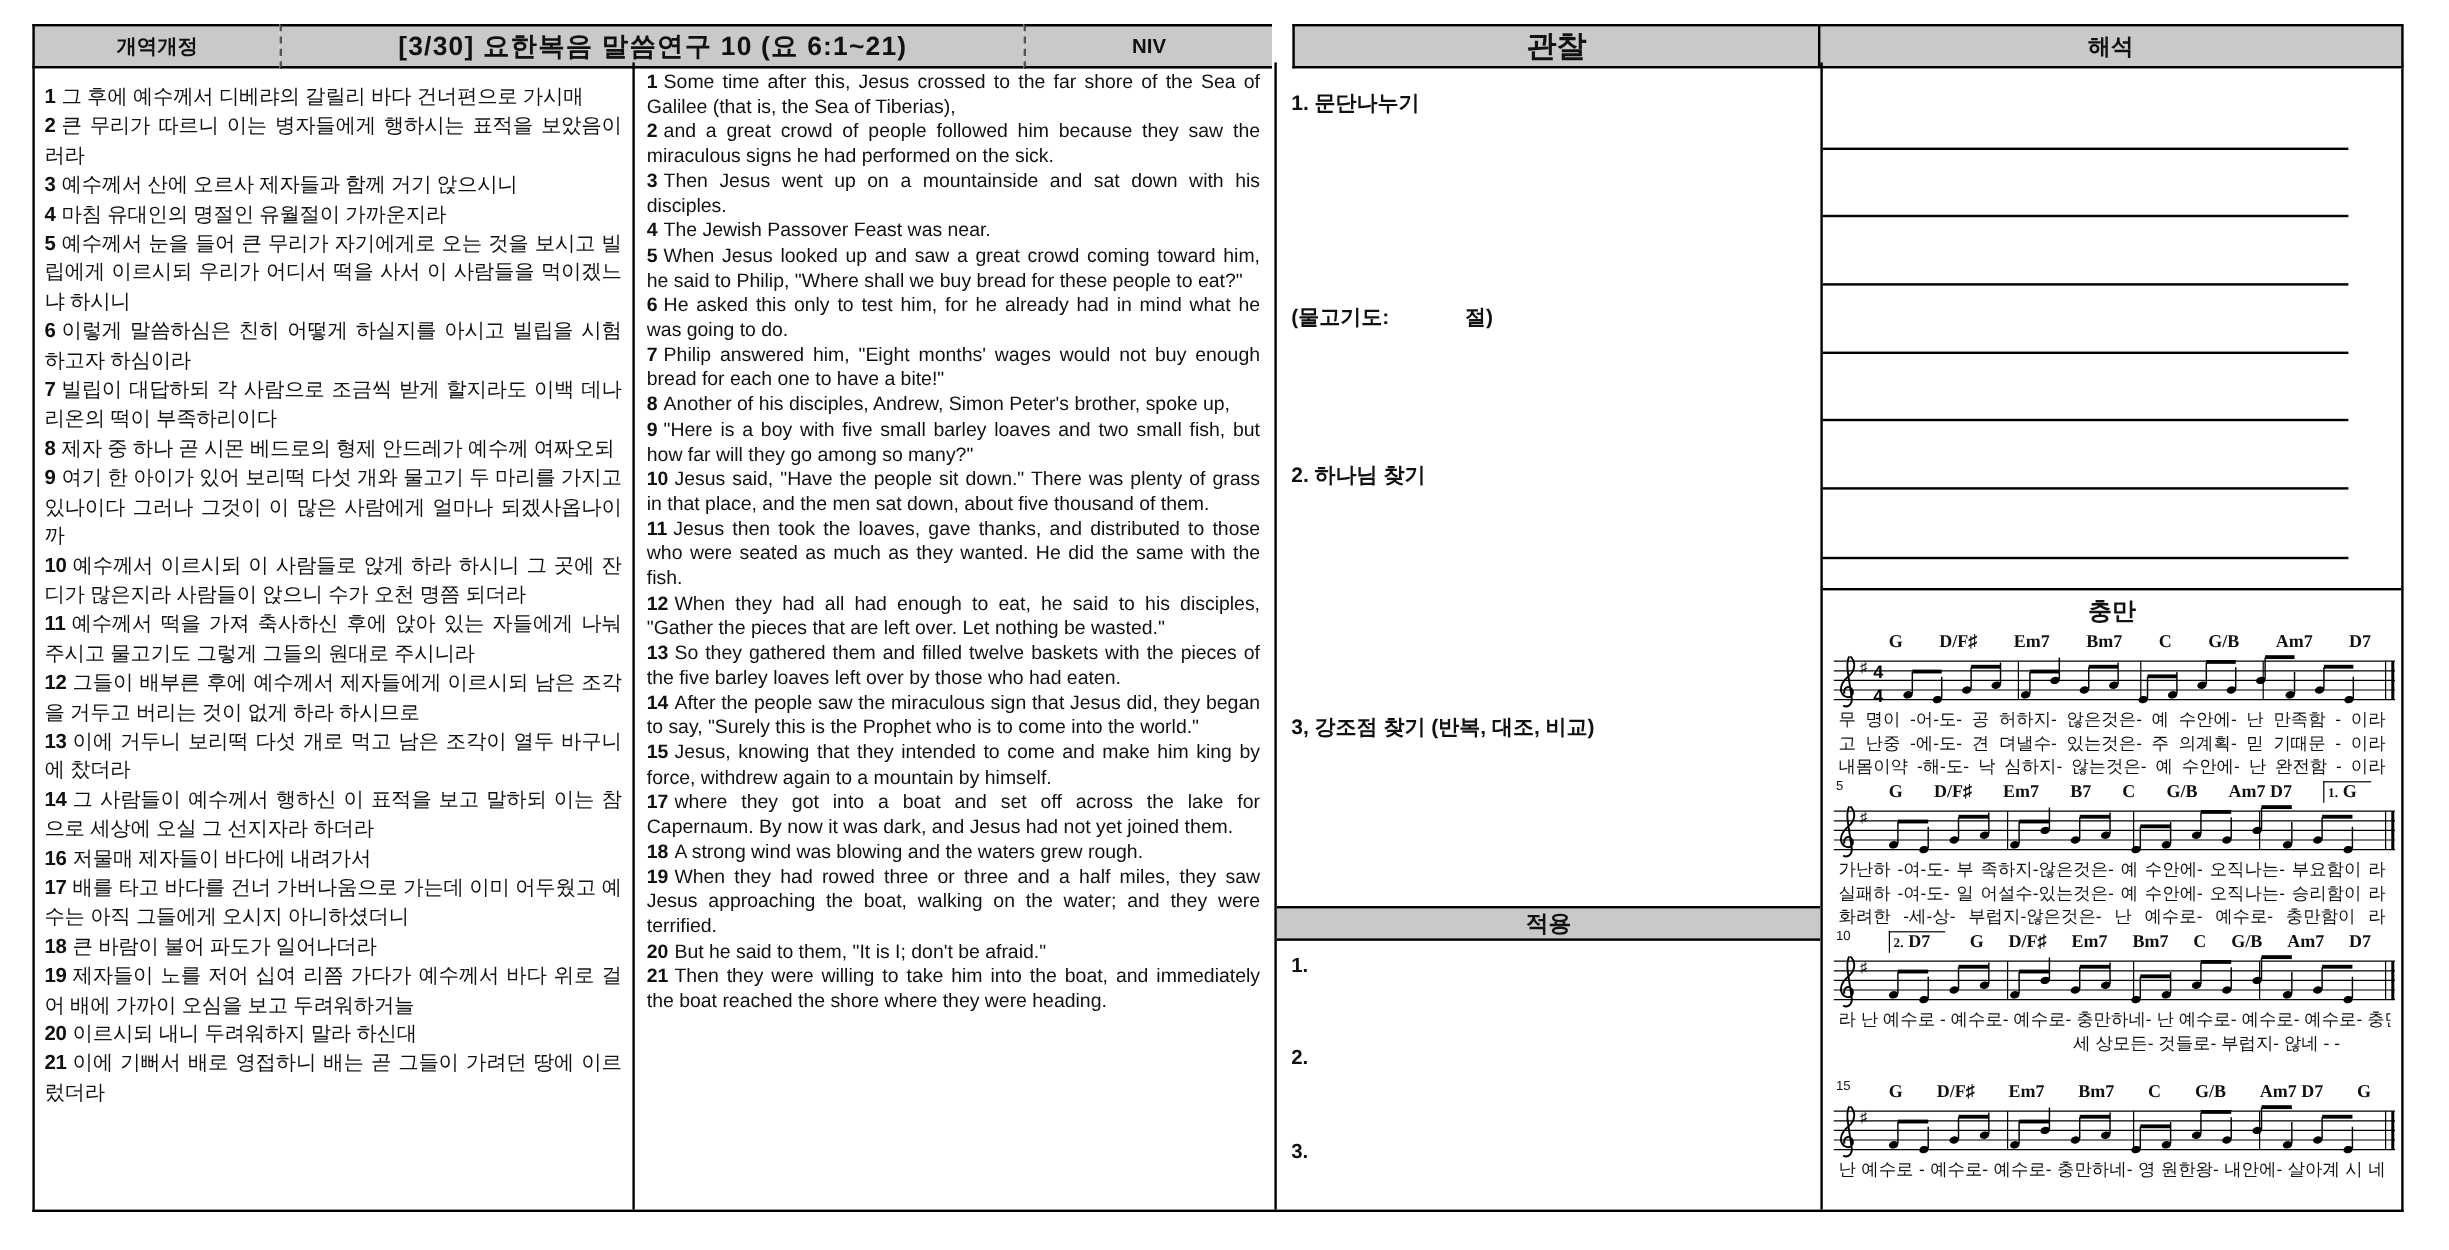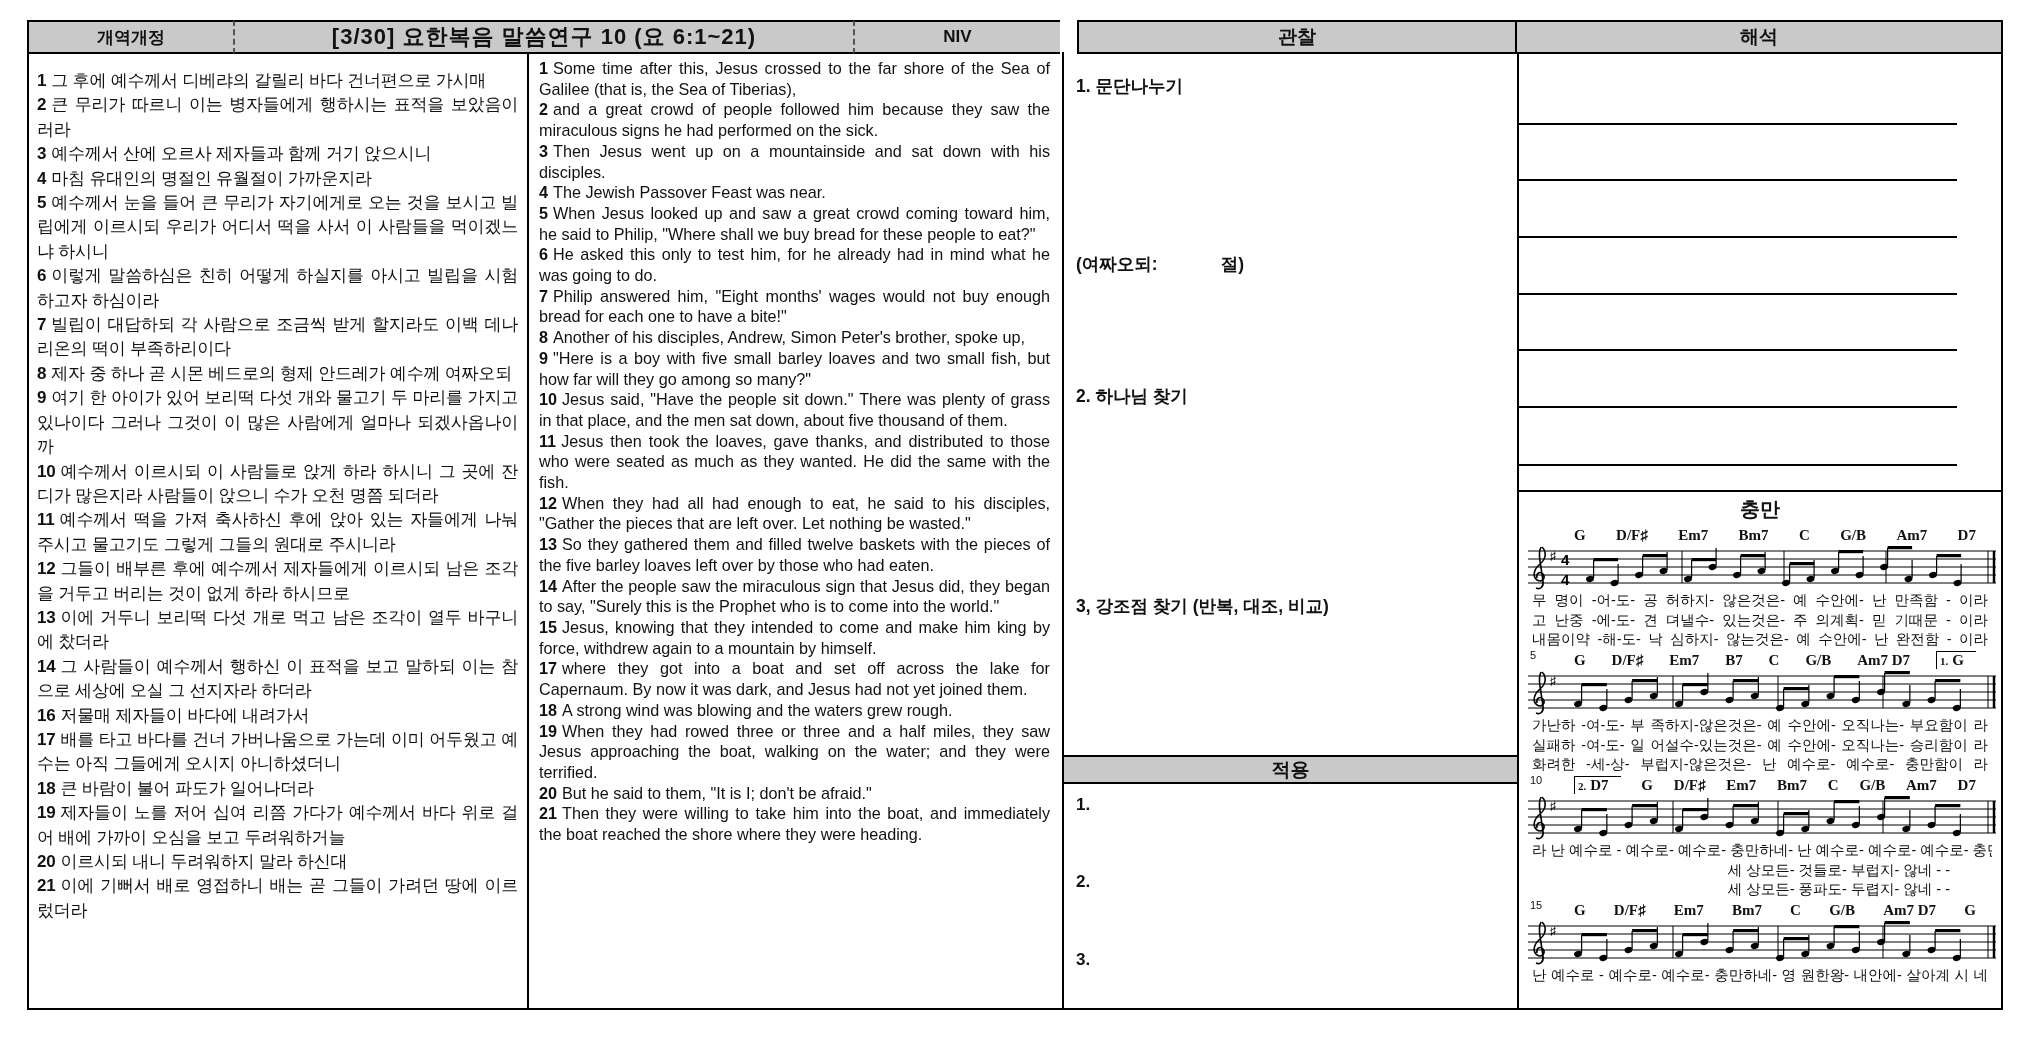--- a/index.html
+++ b/index.html
@@ -8,21 +8,21 @@
           font-family:"Liberation Sans", sans-serif; color:#111; }
   .sheet { position:absolute; left:27px; top:20px; width:1976px; height:990px; }
 
   
   .hdr { display:grid; grid-template-columns:206px 620px 207px 455px 1fr; height:32px; }
   .hdr > div { background:#c9c9c9; display:flex; align-items:center; justify-content:center;
                font-weight:bold; border-top:2px solid #000; border-bottom:2px solid #000; }
   .h1 { border-left:2px solid #000; font-size:17px; }
   .h2 { border-left:2px dashed #555; font-size:22px; letter-spacing:1px; }
   .h3 { border-left:2px dashed #555; font-size:17px; }
-  .h4 { border-left:2px solid #000; font-size:19px;margin-left:17px; }
+  .h4 { border-left:2px solid #000; font-size:25px;margin-left:17px; }
   .h5 { border-left:2px solid #000; border-right:2px solid #000; font-size:19px; }
 
   
   .bod { display:grid; grid-template-columns:498px 535px 455px 1fr; height:958px;
          border:2px solid #000; border-top:none; }
   .col { position:relative; overflow:hidden; }
   .col + .col { border-left:2px solid #000; }
 
   .kcol { padding:17px 9px 0 8px; font-size:17px; line-height:24.4px; text-align:justify; letter-spacing:-0.2px; }
   .ecol { padding:6px 12px 0 10px; font-size:16.2px; line-height:20.7px; text-align:justify; }
@@ -114,21 +114,21 @@
           <p class="verse"><b>15</b>Jesus, knowing that they intended to come and make him king by force, withdrew again to a mountain by himself.</p>
           <p class="verse"><b>17</b>where they got into a boat and set off across the lake for Capernaum. By now it was dark, and Jesus had not yet joined them.</p>
           <p class="verse"><b>18</b>A strong wind was blowing and the waters grew rough.</p>
           <p class="verse"><b>19</b>When they had rowed three or three and a half miles, they saw Jesus approaching the boat, walking on the water; and they were terrified.</p>
           <p class="verse"><b>20</b>But he said to them, "It is I; don't be afraid."</p>
           <p class="verse"><b>21</b>Then they were willing to take him into the boat, and immediately the boat reached the shore where they were heading.</p>
         </div>
 
       <div class="col">
         <div class="obs-item" style="top:22px">1. 문단나누기</div>
-        <div class="obs-item pre" style="top:200px">(여짜오되:             절)</div>
+        <div class="obs-item pre" style="top:200px">(물고기도:             절)</div>
         <div class="obs-item" style="top:332px">2. 하나님 찾기</div>
         <div class="obs-item" style="top:542px">3, 강조점 찾기 (반복, 대조, 비교)</div>
         <div class="app-band" style="top:703px">적용</div>
         <div class="app-item" style="top:743px">1.</div>
         <div class="app-item" style="top:820px">2.</div>
         <div class="app-item" style="top:898px">3.</div>
       </div>
 
       <div class="col">
         <div>
@@ -346,21 +346,20 @@
                     <ellipse cx="378.25" cy="34" rx="4" ry="3" fill="#000" transform="rotate(-15 378.25 34)"></ellipse>
                     <line x1="381.85" y1="33" x2="381.85" y2="15" stroke="#000" stroke-width="1.2"></line>
                     <ellipse cx="403.5" cy="30" rx="4" ry="3" fill="#000" transform="rotate(-15 403.5 30)"></ellipse>
                     <line x1="407.1" y1="29" x2="407.1" y2="11" stroke="#000" stroke-width="1.2"></line>
                     <rect x="407.1" y="9" width="25.25" height="3.2" fill="#000"></rect>
                     <ellipse cx="428.75" cy="38" rx="4" ry="3" fill="#000" transform="rotate(-15 428.75 38)"></ellipse>
                     <line x1="432.35" y1="37" x2="432.35" y2="19" stroke="#000" stroke-width="1.2"></line>
                   </svg></div>
                 <div class="lyr">라 난 예수로 - 예수로- 예수로- 충만하네- 난 예수로- 예수로- 예수로- 충만하네-</div>
                 <div class="lyr right">세 상모든- 것들로- 부럽지- 않네 - -</div>
-                <div class="lyr right">세 상모든- 풍파도- 두렵지- 않네 - -</div>
               </div>
               <div class="system sys-b">
                 <div class="chords">
                   <span class="mnum">15</span>
                   <span>G</span>
                   <span>D/F♯</span>
                   <span>Em7</span>
                   <span>Bm7</span>
                   <span>C</span>
                   <span>G/B</span>

